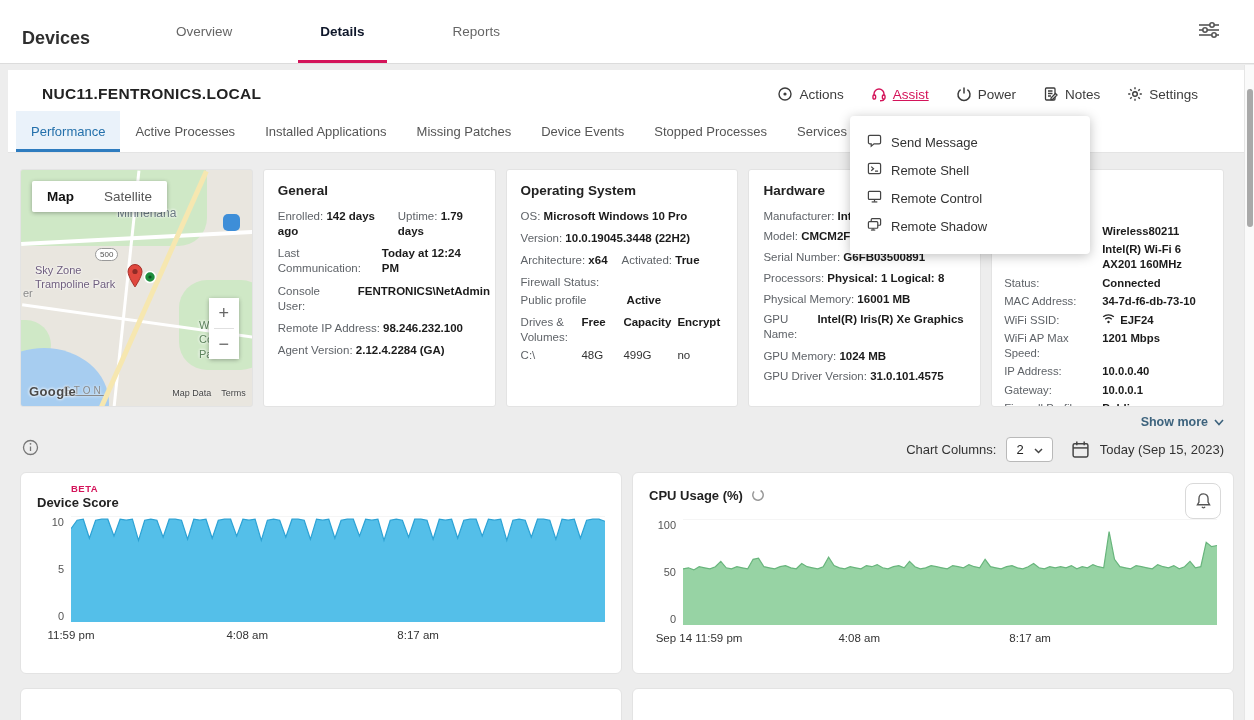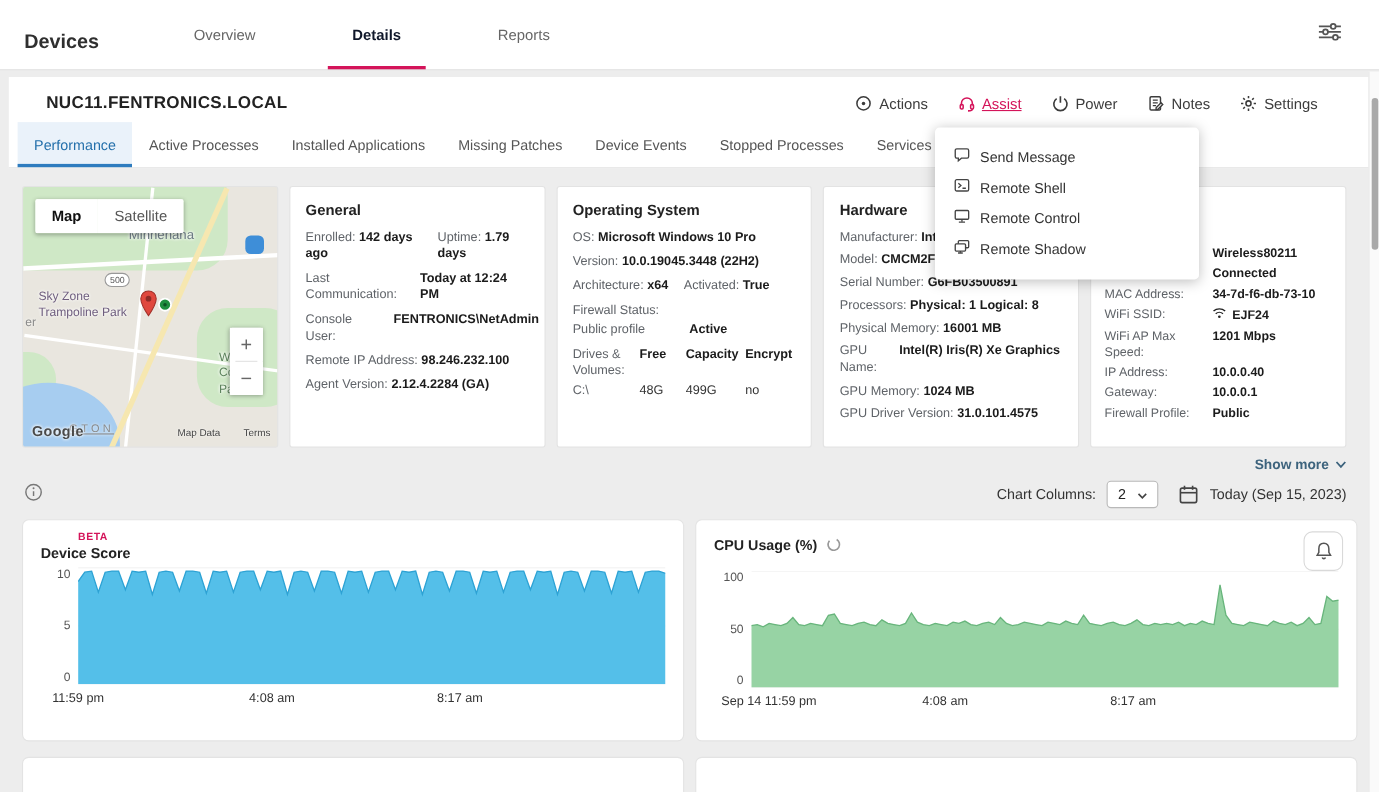--- a/index.html
+++ b/index.html
@@ -75,21 +75,21 @@
   .map-label { position:absolute; color:#6b7a83; font-size:12px; text-shadow:0 0 3px #fff,0 0 3px #fff; }
   .map-poi { position:absolute; color:#6e5d7e; font-size:11px; line-height:1.25; text-shadow:0 0 3px #fff,0 0 3px #fff; }
   .map-park-label { position:absolute; color:#5d835d; font-size:11px; line-height:1.3; text-shadow:0 0 3px #fff,0 0 3px #fff; }
   .map-frag { position:absolute; color:#8a8a8a; font-size:10px; letter-spacing:3px; text-shadow:0 0 3px #fff; }
   .road-shield { position:absolute; background:#fff; border:1px solid #999; border-radius:7px; font-size:8px; color:#555; padding:0 4px; line-height:11px; }
   .zoom-ctrl { position:absolute; right:13px; top:128px; width:30px; background:#fff; border-radius:2px; box-shadow:0 1px 4px rgba(0,0,0,.3); display:flex; flex-direction:column; align-items:center; }
   .zoom-btn { border:none; background:#fff; width:30px; height:30px; font-size:18px; color:#666; cursor:pointer; line-height:1; }
   .zoom-div { width:20px; height:1px; background:#e0e0e0; }
   .map-pin { position:absolute; cursor:pointer; }
   .map-google { position:absolute; left:8px; bottom:6px; font-size:13px; font-weight:bold; color:#4a4a4a; letter-spacing:.4px; text-shadow:0 0 3px #fff,0 0 3px #fff; cursor:pointer; }
-  .map-foot { position:absolute; right:6px; bottom:6px; display:flex; gap:21px; font-size:9px; color:#444; text-shadow:0 0 2px #fff; }
+  .map-foot { position:absolute; right:6px; bottom:6px; display:flex; gap:10px; font-size:9px; color:#444; text-shadow:0 0 2px #fff; }
   .map-foot span { cursor:pointer; }
 
   
   .charts-toolbar { display:flex; align-items:center; margin:8px 30px 0 22px; }
   .info-icon { color:#777; cursor:pointer; }
   .chart-cols { margin-left:auto; display:flex; align-items:center; gap:10px; font-size:13px; color:#333; }
   .select-box { border:1px solid #b9b9b9; border-radius:4px; background:#fff; padding:4px 9px; display:flex; align-items:center; gap:10px; font-size:13px; color:#222; cursor:pointer; }
   .cal-btn { margin-left:8px; color:#444; cursor:pointer; display:flex; }
   .date-label { color:#333; }
 
@@ -367,20 +367,24 @@
       <div class="field">
         <span class="lbl">GPU Driver Version:</span>
         <span class="val">31.0.101.4575</span>
       </div>
     </section>
 
     <section class="card net-card">
       <div class="nkv" style="margin-top:44px;">
         <span class="lbl"></span>
         <span class="val">Wireless80211</span>
+      </div>
+      <div class="nkv">
+        <span class="lbl">Alias:</span>
+        <span class="val">Intel(R) Wi-Fi 6 AX201 160MHz</span>
       </div>
       <div class="nkv">
         <span class="lbl">Status:</span>
         <span class="val">Connected</span>
       </div>
       <div class="nkv">
         <span class="lbl">MAC Address:</span>
         <span class="val">34-7d-f6-db-73-10</span>
       </div>
       <div class="nkv">

